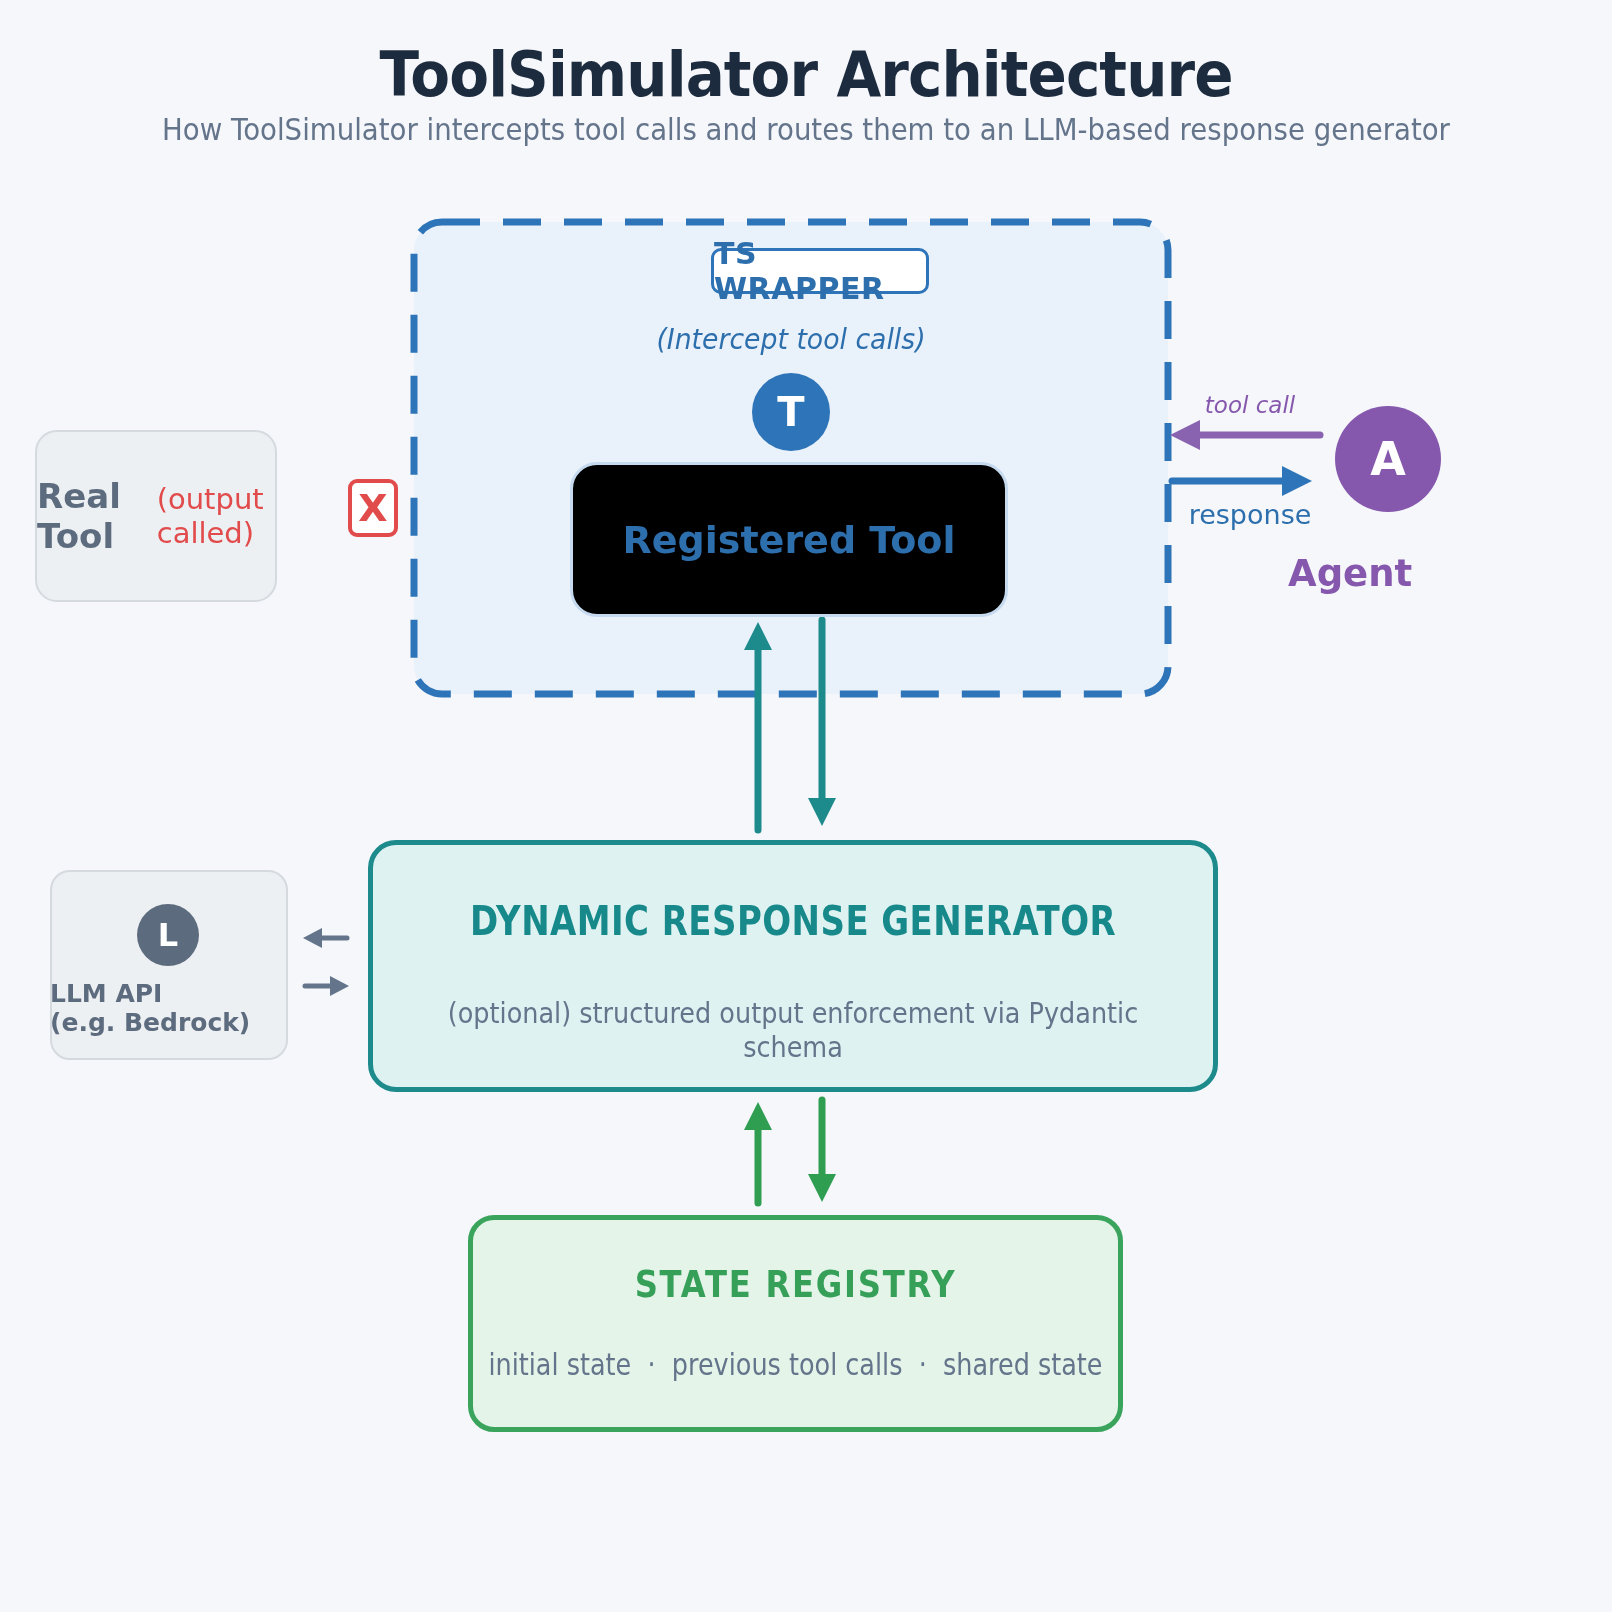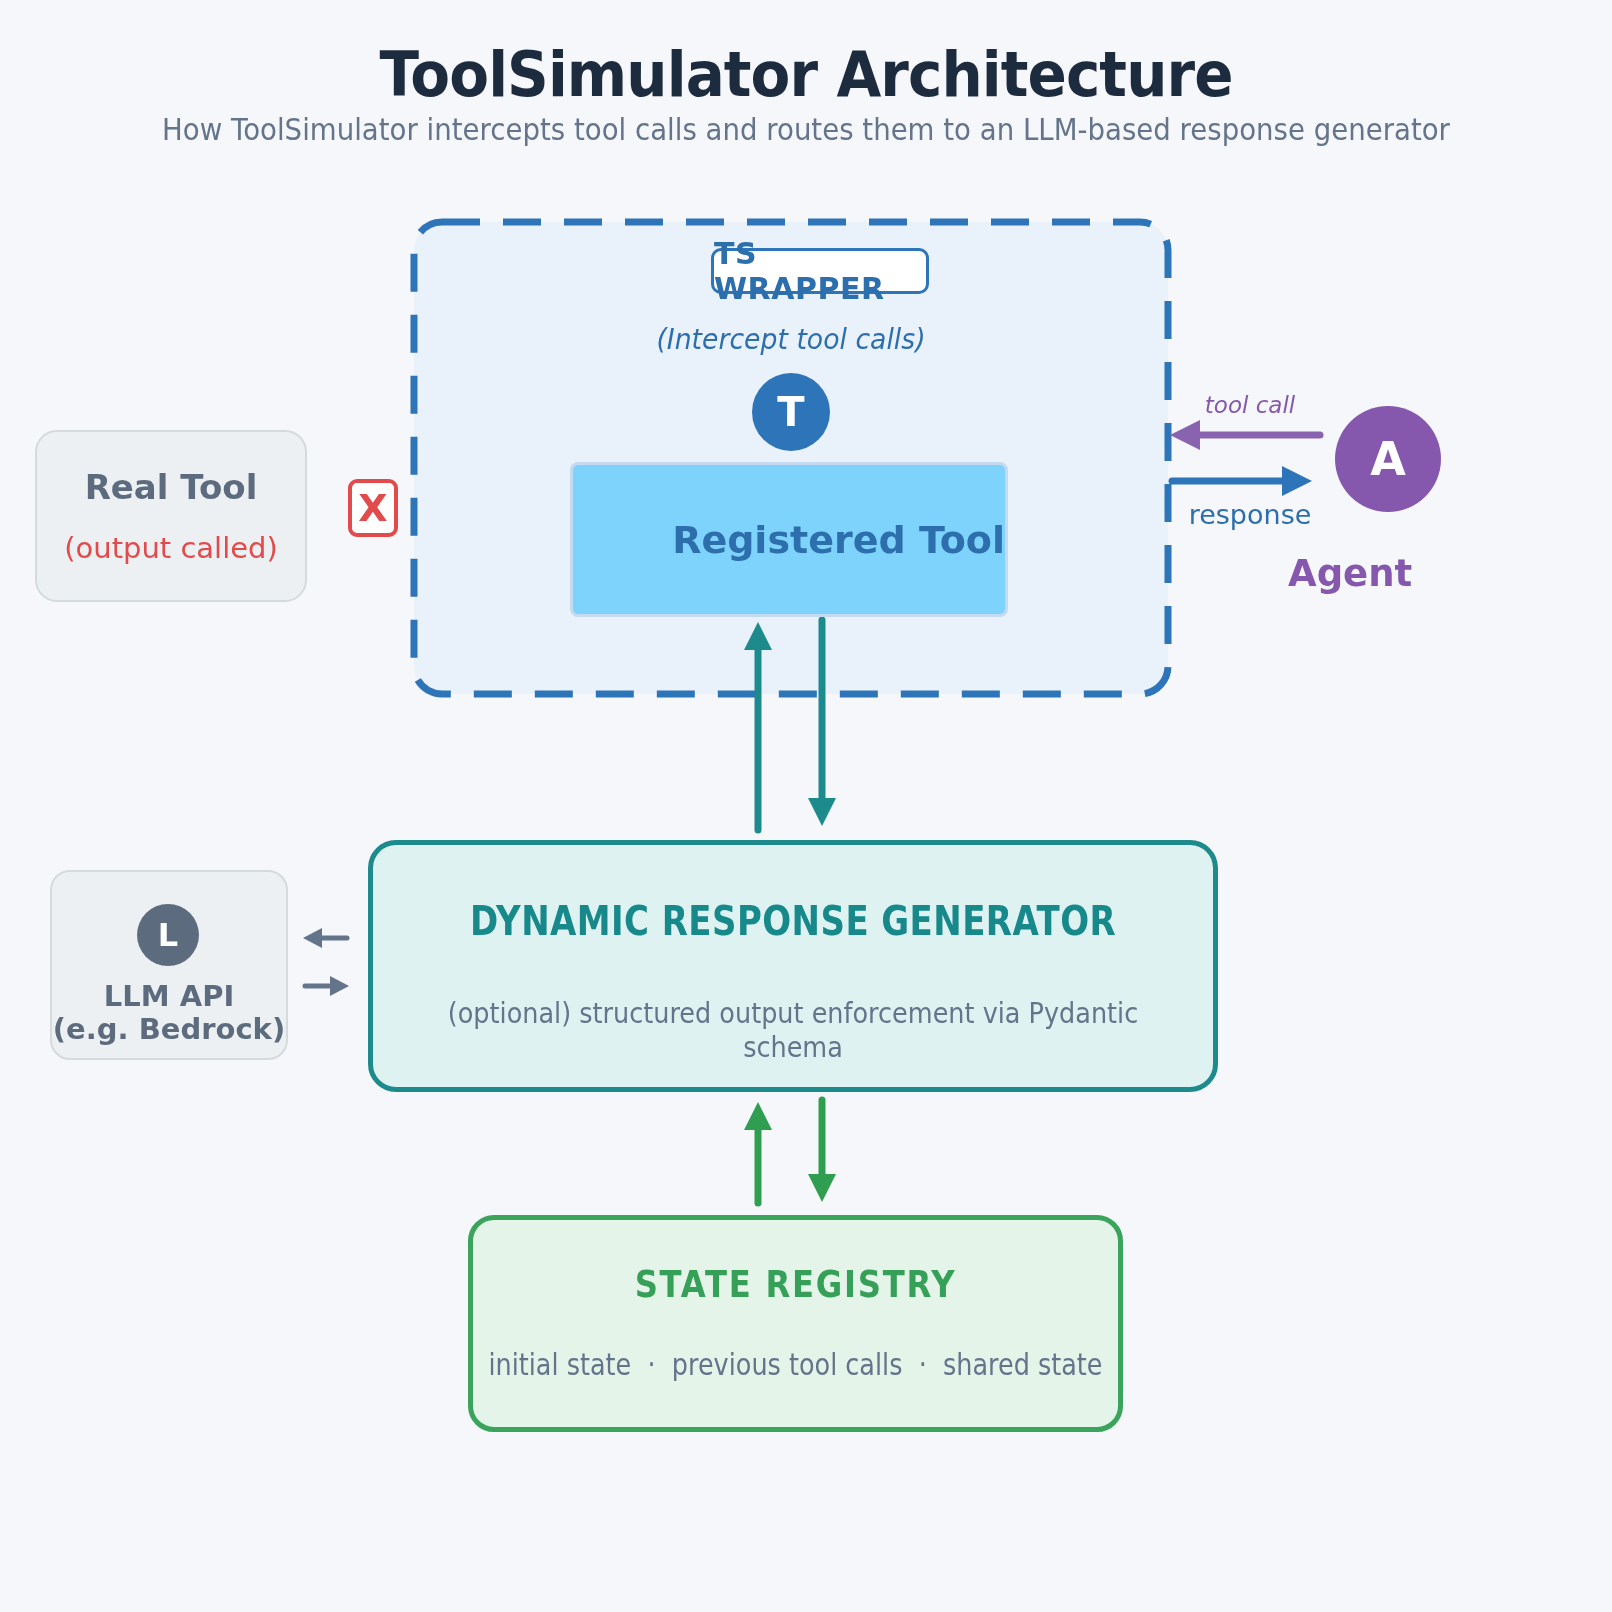--- a/index.html
+++ b/index.html
@@ -38,30 +38,30 @@
     left:414px;top:320px;width:754px;text-align:center;
     font-size:29px;font-style:italic;color:#2d6fad;
   }
   .t-circle{
     left:752px;top:371px;width:78px;height:78px;border-radius:50%;
     background:#2e74b8;display:flex;align-items:center;justify-content:center;
     font-size:40px;font-weight:700;color:#ffffff;
   }
   .registered{
     left:570px;top:460px;width:438px;height:155px;box-sizing:border-box;
-    background:#7dd3fc;border:3px solid #c5d9ef;border-radius:8px;
-    display:flex;align-items:center;justify-content:flex-end;
+    background:#000000;border:3px solid #c5d9ef;border-radius:27px;
+    display:flex;align-items:center;justify-content:center;
     font-size:38px;font-weight:700;color:#2d6fad;
   }
 
   
   .real-tool{
-    left:35px;top:428px;width:272px;height:172px;box-sizing:border-box;
+    left:35px;top:428px;width:242px;height:172px;box-sizing:border-box;
     background:#edf0f3;border:2.5px solid #d5dade;border-radius:22px;
-    display:flex;flex-direction:column;align-items:center;justify-content:center;gap:24px;
+    display:flex;flex-direction:row;align-items:center;justify-content:center;gap:24px;
   }
   .real-tool-title{font-size:34px;font-weight:700;color:#5d6b7e;}
   .real-tool-note{font-size:29px;color:#e14b4b;}
   .x-badge{
     left:348px;top:477px;width:50px;height:58px;box-sizing:border-box;
     background:#ffffff;border:4px solid #e14b4b;border-radius:9px;
     display:flex;align-items:center;justify-content:center;
     font-size:38px;font-weight:800;color:#e14b4b;
   }
 
@@ -102,22 +102,22 @@
   .llm-box{
     left:50px;top:868px;width:238px;height:190px;box-sizing:border-box;
     background:#edf0f3;border:2.5px solid #d5dade;border-radius:20px;
   }
   .llm-circle{
     left:137px;top:902px;width:62px;height:62px;border-radius:50%;
     background:#5d6b7e;display:flex;align-items:center;justify-content:center;
     font-size:32px;font-weight:700;color:#ffffff;
   }
   .llm-label{
-    left:50px;top:978px;width:238px;text-align:center;line-height:1.15;
-    font-size:29px;font-weight:700;color:#5d6b7e;
+    left:50px;top:978px;width:238px;text-align:left;line-height:1.15;
+    font-size:25px;font-weight:700;color:#5d6b7e;
   }
 
   
   .registry{
     left:468px;top:1213px;width:655px;height:217px;box-sizing:border-box;
     background:#e4f4e9;border:5px solid #3aa45c;border-radius:26px;
   }
   .registry-title{
     left:468px;top:1260px;width:655px;text-align:center;
     font-size:38px;font-weight:700;color:#36a058;letter-spacing:2px;

